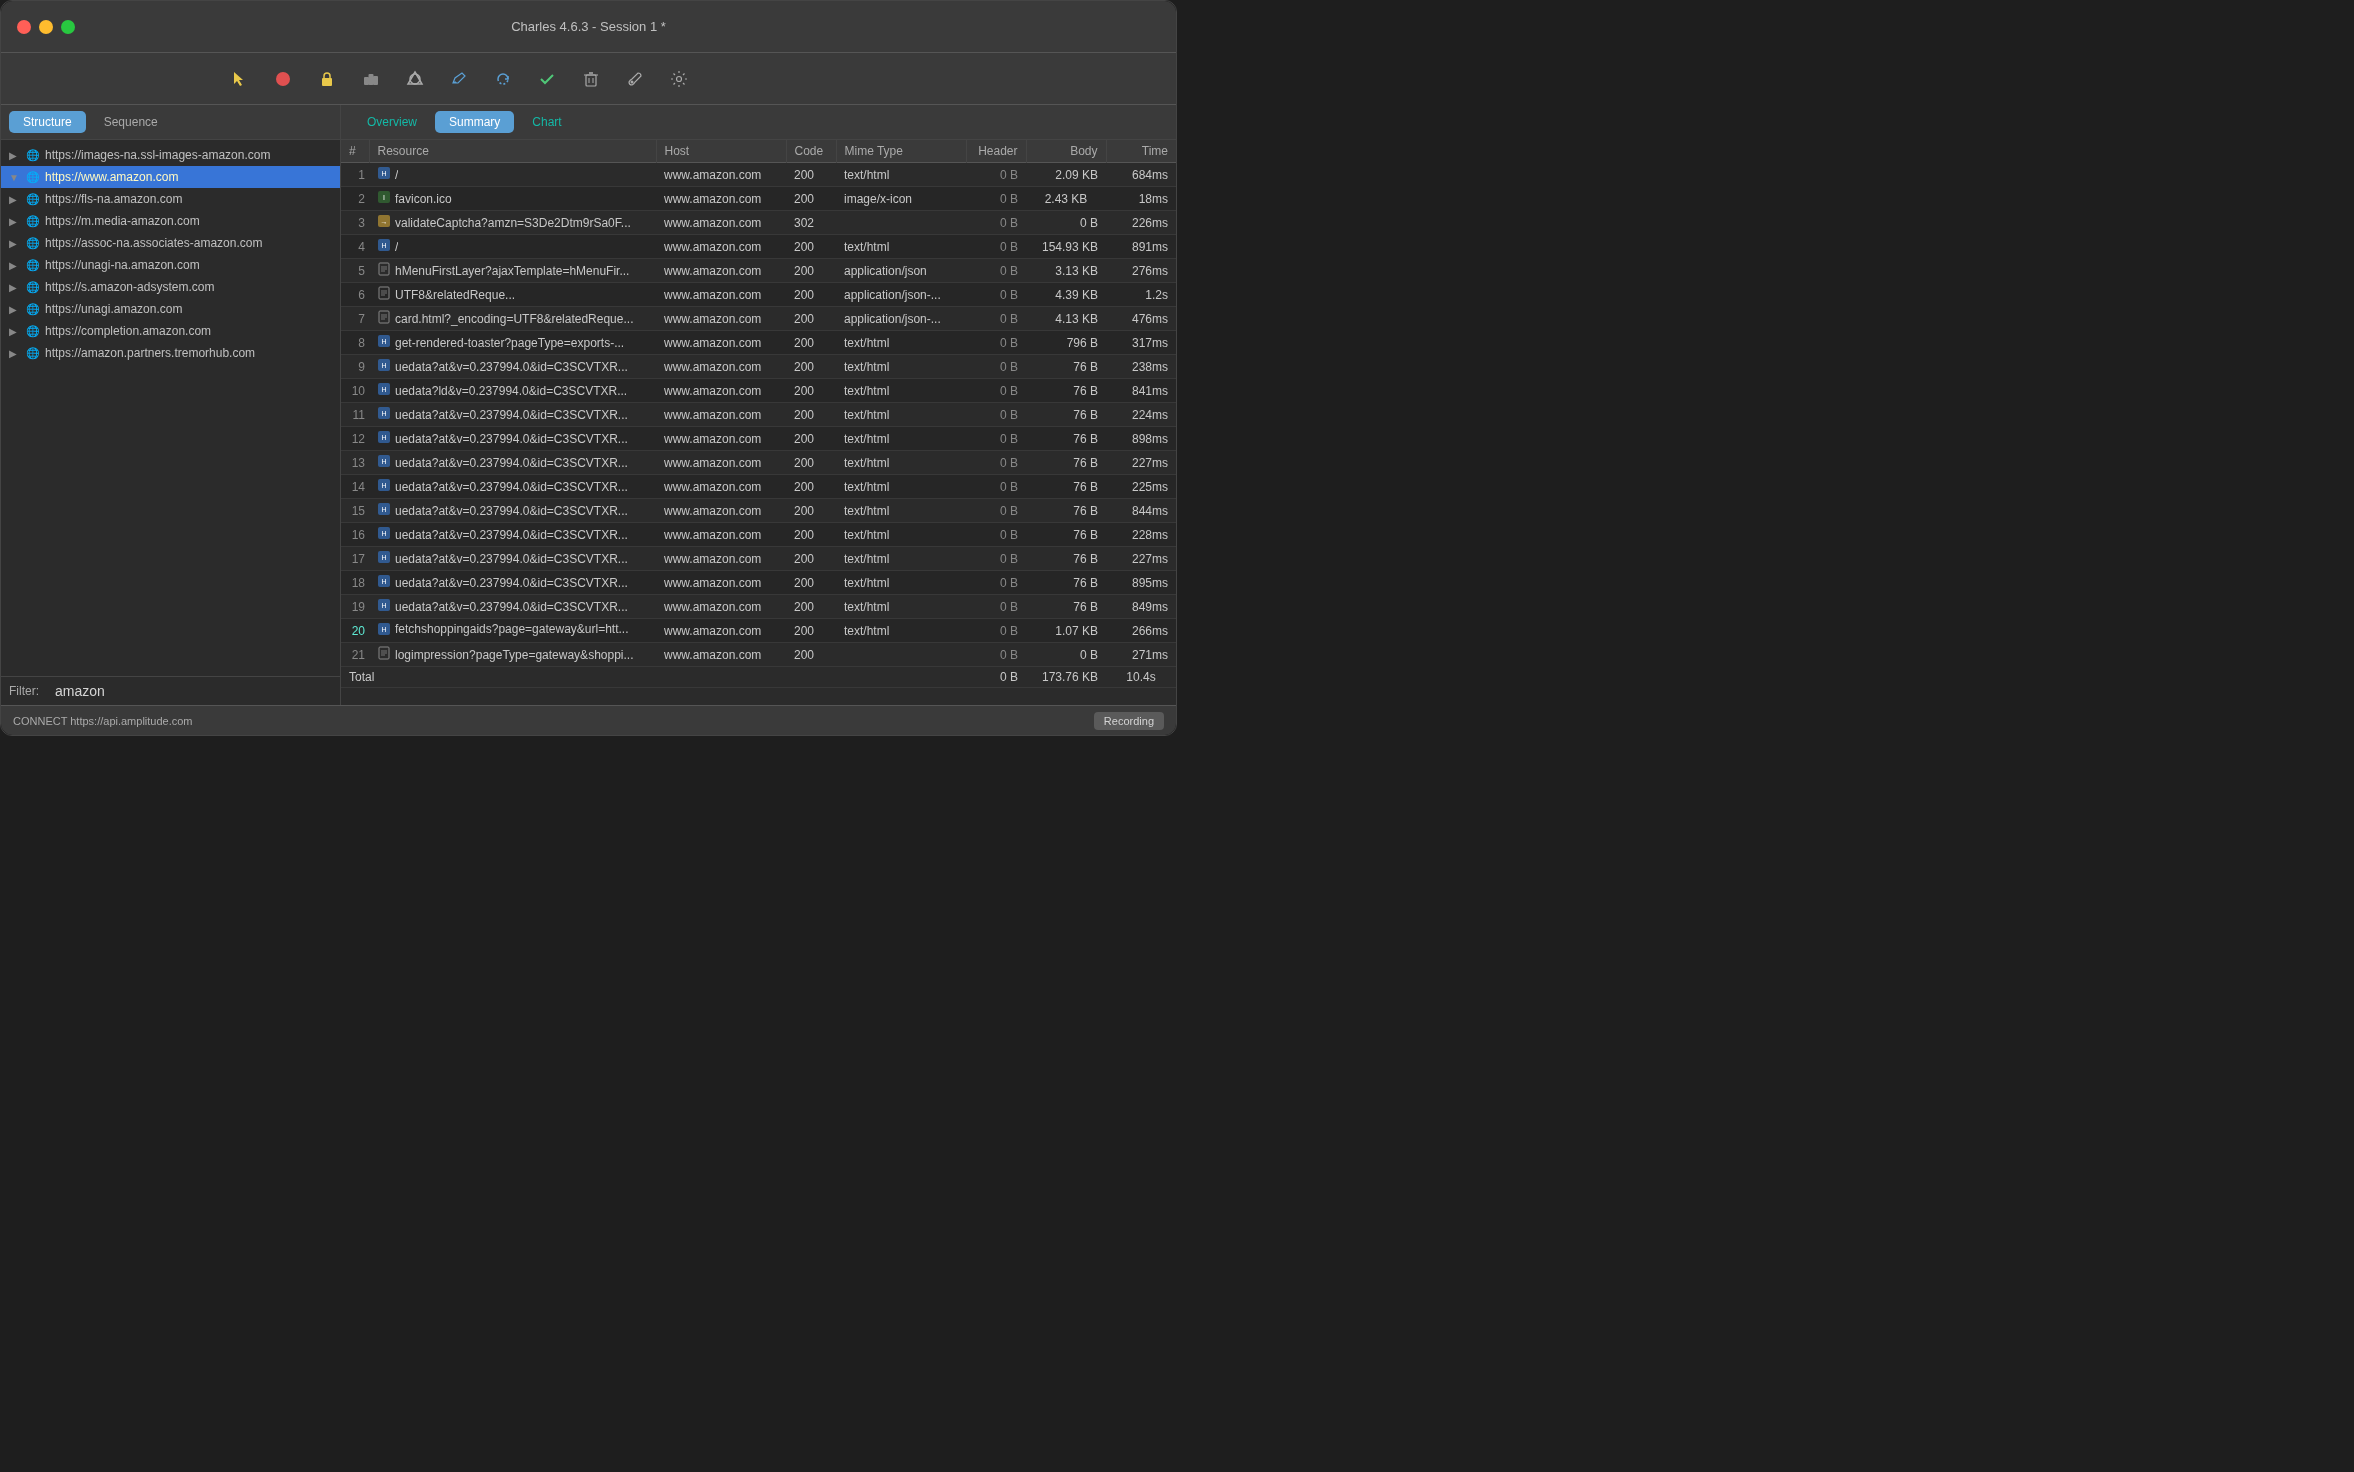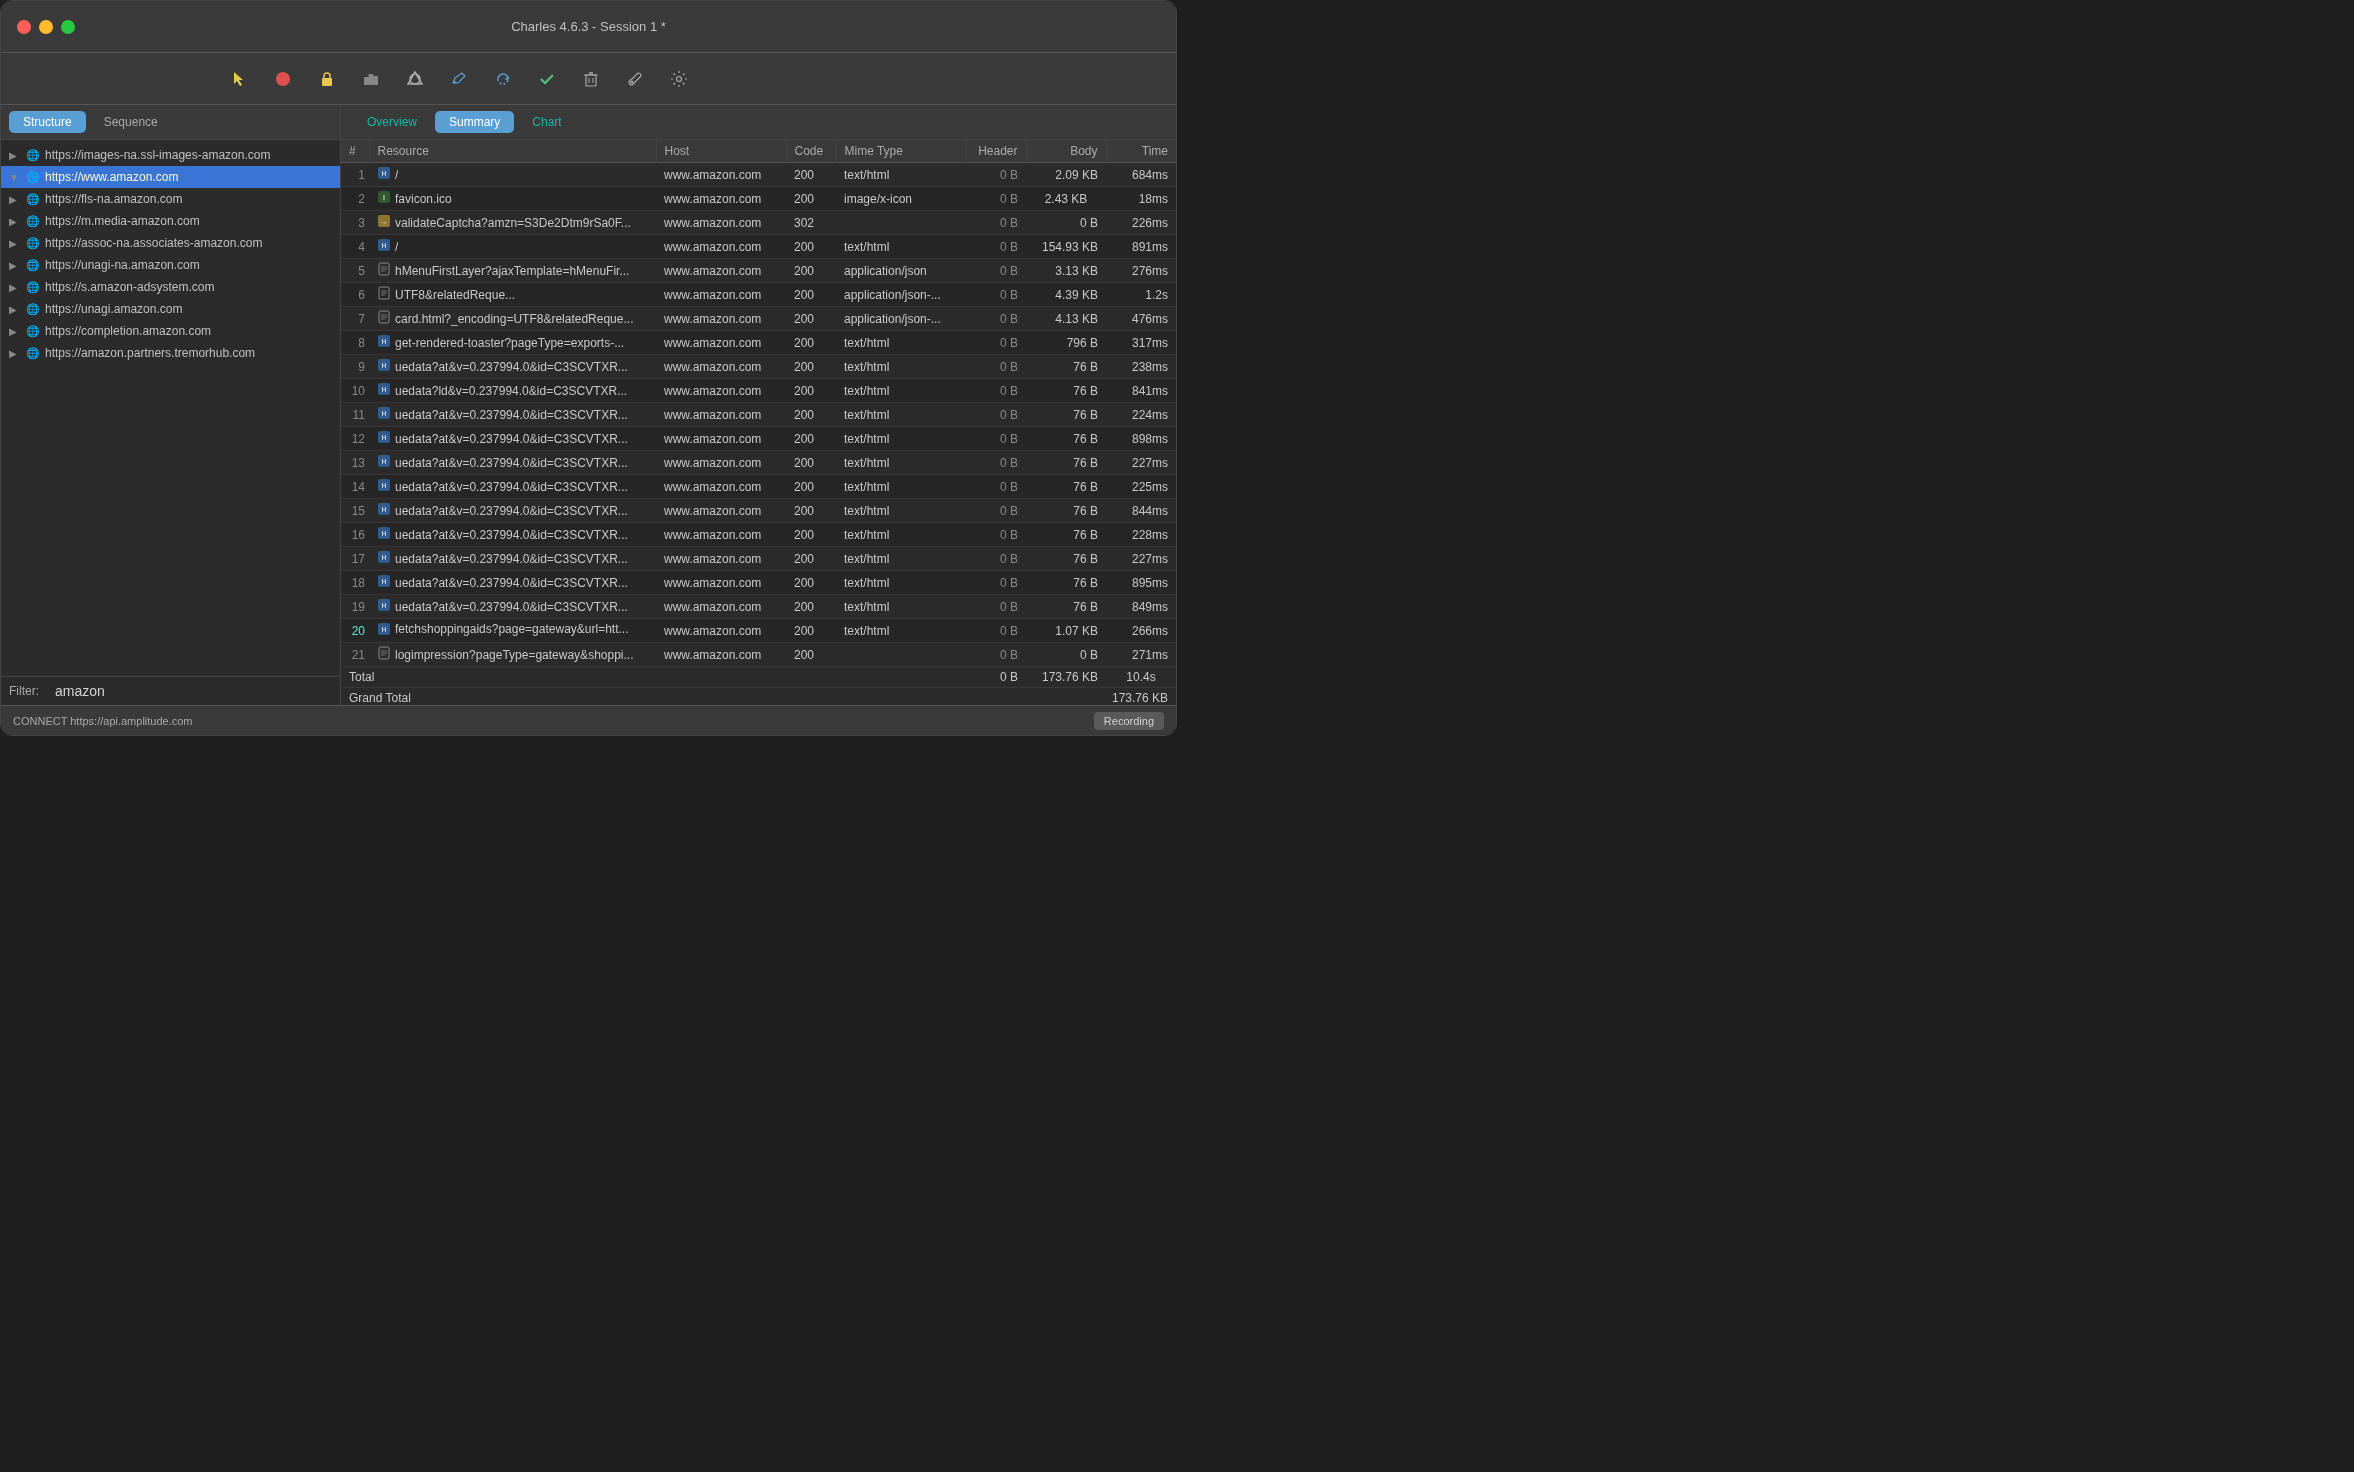--- a/index.html
+++ b/index.html
@@ -866,24 +866,20 @@
       <td class="time-val" style="text-align:right; width:70px">271ms</td>
     </tr>
             </tbody>
           <tbody class="footer-rows">
             <tr>
               <td colspan="5">Total</td>
               <td class="header-val">0 B</td>
               <td class="body-val">173.76 KB</td>
               <td class="time-val">10.4s</td>
             </tr>
-            <tr>
-              <td colspan="6">Grand Total</td>
-              <td class="body-val" colspan="2">173.76 KB</td>
-            </tr>
 
           </tbody>
         </table>
       </div>
     </div>
   </div>
 
   <div class="statusbar">
     <span class="statusbar-text">CONNECT https://api.amplitude.com</span>
     <span class="recording-badge">Recording</span>

